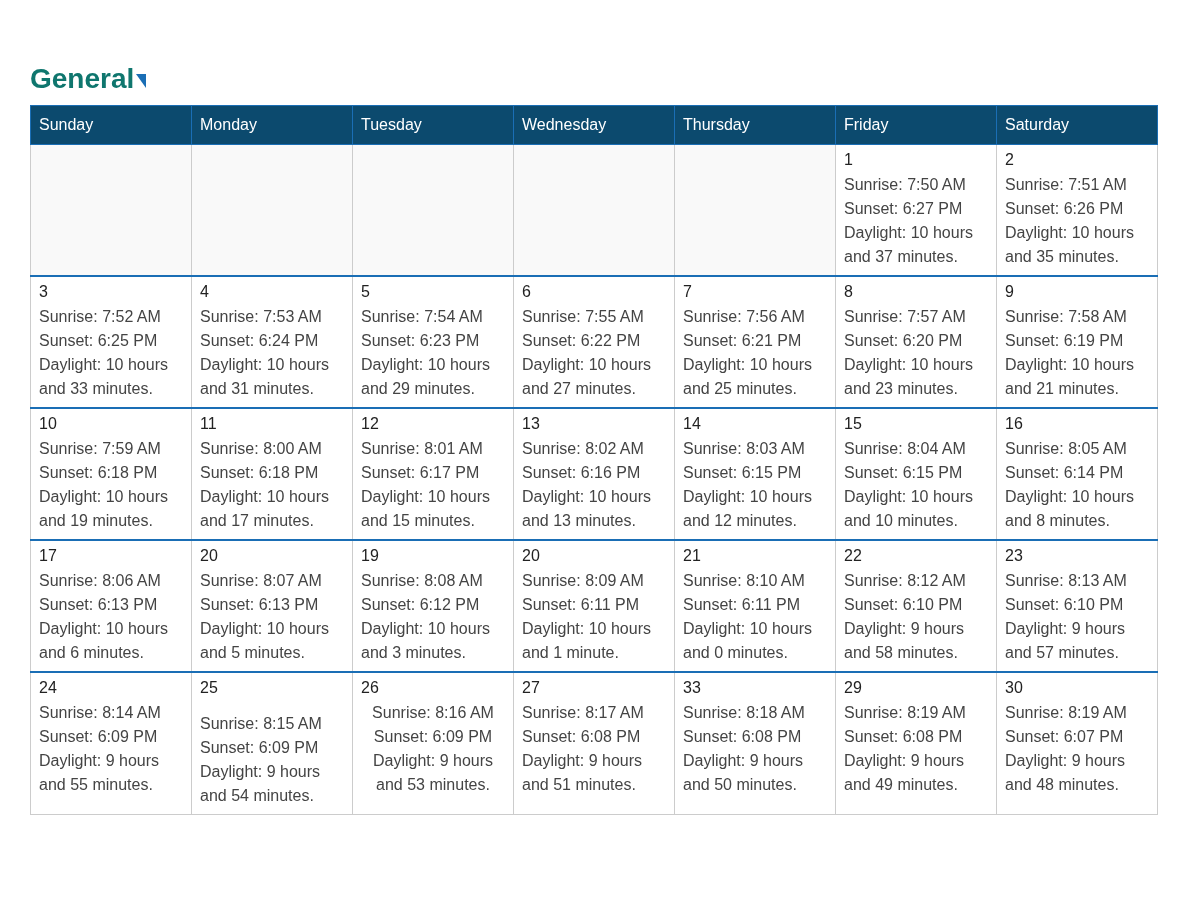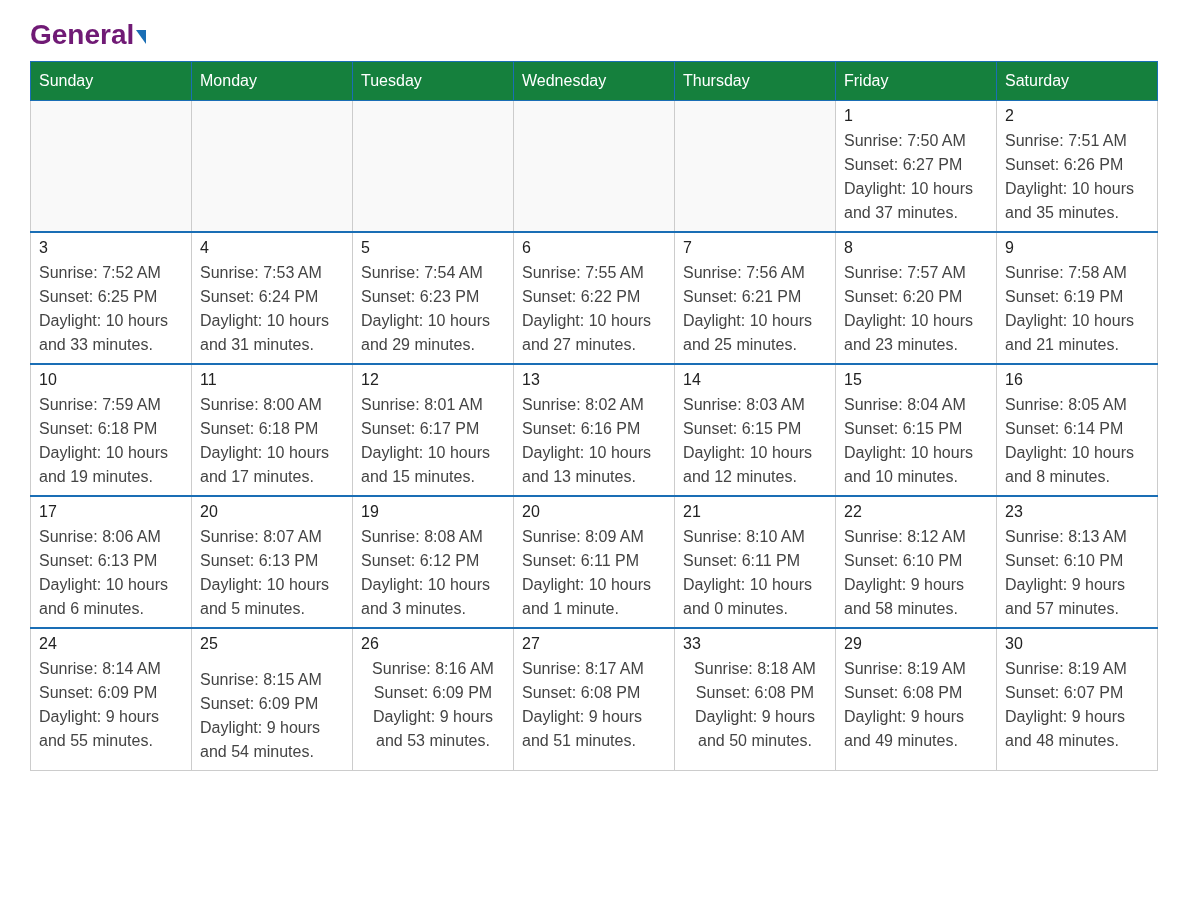--- a/index.html
+++ b/index.html
@@ -17,22 +17,23 @@
       margin-bottom: 10px;
     }
     .logo-area {
       display: flex;
       flex-direction: column;
       align-items: flex-start;
     }
     .logo-text {
       font-size: 28px;
       font-weight: bold;
-      color: #701a75;
+      color: #0f766e;
       line-height: 1.1;
+      margin-top: 44px;
     }
     .logo-text span.blue {
       color: #1a6eb5;
     }
     .logo-triangle {
       display: inline-block;
       width: 0;
       height: 0;
       border-left: 10px solid transparent;
       border-top: 14px solid #1a6eb5;
@@ -52,21 +53,21 @@
       font-size: 20px;
       color: #444;
       margin-top: 4px;
     }
     .calendar {
       width: 100%;
       border-collapse: collapse;
       margin-top: 10px;
     }
     .calendar th {
-      background-color: #15803d;
+      background-color: #0c4a6e;
       color: #fff;
       padding: 10px 8px;
       font-size: 16px;
       font-weight: normal;
       text-align: left;
       border: 1px solid #1a6eb5;
     }
     .calendar td {
       border: 1px solid #ccc;
       vertical-align: top;
@@ -293,21 +294,21 @@
 Daylight: 9 hours and 53 minutes.</div>
         </td>
         <td>
           <span class="day-number">27</span>
           <div class="day-info" style="white-space: pre-line;">Sunrise: 8:17 AM
 Sunset: 6:08 PM
 Daylight: 9 hours and 51 minutes.</div>
         </td>
         <td>
           <span class="day-number">33</span>
-          <div class="day-info" style="white-space: pre-line; text-align: center;">Sunrise: 8:18 AM
+          <div class="day-info" style="white-space: pre-line;">Sunrise: 8:18 AM
 Sunset: 6:08 PM
 Daylight: 9 hours and 50 minutes.</div>
         </td>
         <td>
           <span class="day-number">29</span>
           <div class="day-info" style="white-space: pre-line;">Sunrise: 8:19 AM
 Sunset: 6:08 PM
 Daylight: 9 hours and 49 minutes.</div>
         </td>
         <td>

